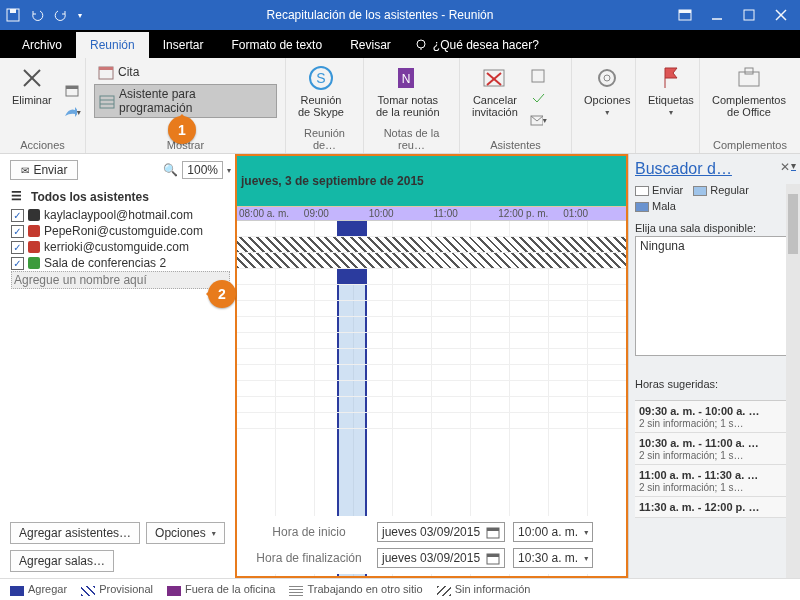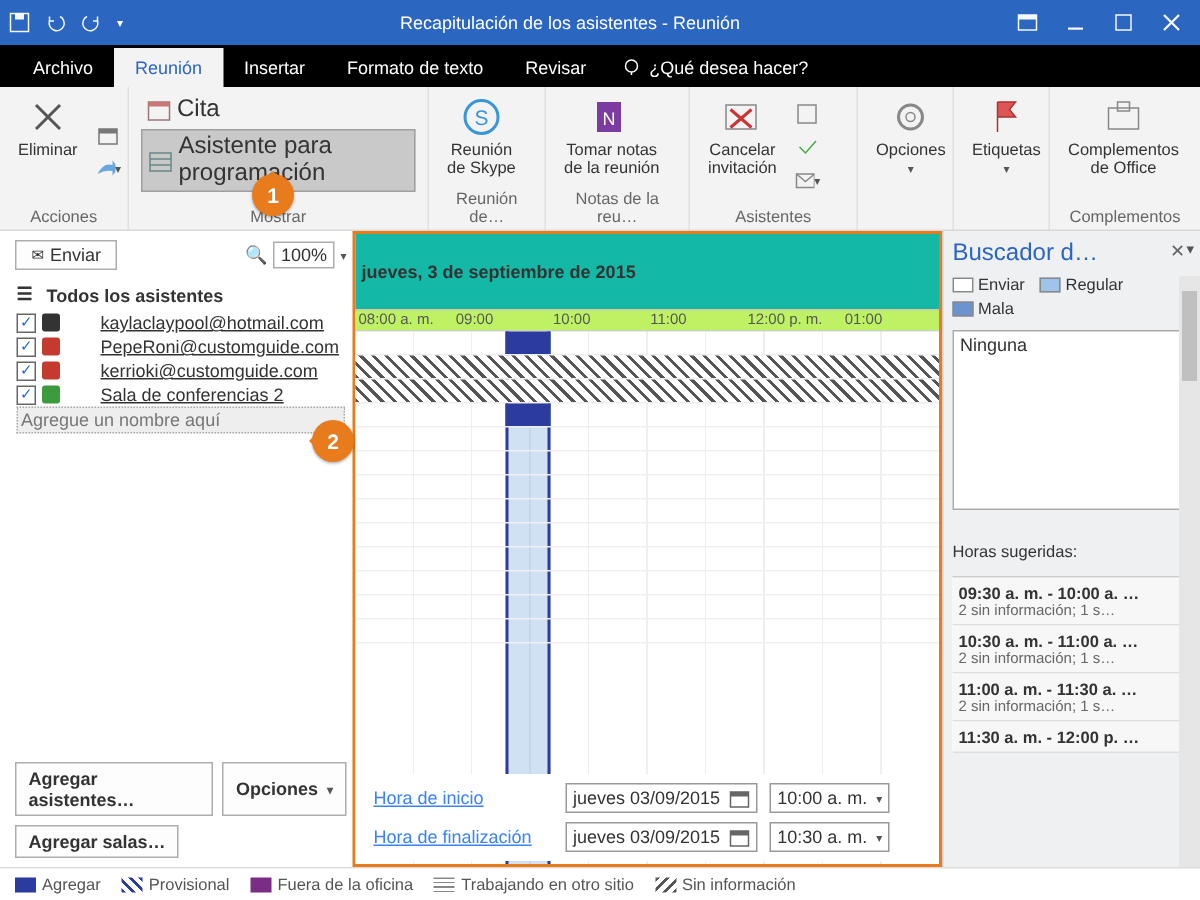--- a/index.html
+++ b/index.html
@@ -20,61 +20,61 @@
 .bulb { width: 12px; height: 12px; }
 
 
 .ribbon { height: 96px; background: #f3f3f3; border-bottom: 1px solid #d9d9d9; display: flex; }
 .group { border-right: 1px solid #e0e0e0; padding: 4px 8px 2px; display: flex; flex-direction: column; justify-content: space-between; }
 .group-label { text-align: center; font-size: 11px; color: #666; padding-top: 2px; }
 .group-body { display: flex; align-items: flex-start; gap: 6px; }
 .bigbtn { display: flex; flex-direction: column; align-items: center; gap: 2px; width: auto; padding: 2px 4px; font-size: 11px; text-align: center; cursor: default; }
 .bigicon { width: 28px; height: 28px; }
 .stacked { display: flex; flex-direction: column; gap: 2px; }
-.smallbtn { display: flex; align-items: center; gap: 4px; padding: 2px 4px; font-size: 16px; cursor: default; }
+.smallbtn { display: flex; align-items: center; gap: 4px; padding: 2px 4px; font-size: 12px; cursor: default; }
 .smallbtn.highlight { background: #c9c9c9; border: 1px solid #9f9f9f; }
 .smicon { width: 16px; height: 16px; display: inline-block; }
 .mini { width: 20px; height: 20px; border: 1px solid transparent; display: flex; align-items: center; justify-content: center; }
 
 
 .content { position: absolute; top: 154px; left: 0; right: 0; bottom: 22px; display: flex; }
 .leftcol { width: 235px; padding: 6px 4px 6px 10px; display: flex; flex-direction: column; gap: 6px; }
 .sendrow { display: flex; align-items: center; gap: 6px; }
 .sendbtn { border: 1px solid #adadad; padding: 2px 10px; background: #fdfdfd; display: flex; align-items: center; gap: 4px; }
 .zoom { margin-left: auto; display: flex; align-items: center; gap: 4px; }
 .zoomval { border: 1px solid #adadad; padding: 1px 4px; background: #fff; }
 .attlist { border: 1px dotted transparent; }
 .att-head { display: flex; align-items: center; gap: 4px; font-weight: bold; padding: 2px 0; }
 .att-row { display: flex; align-items: center; gap: 4px; padding: 1px 0; }
 .att-row.placeholder { background: #eee; color: #777; border: 1px dotted #aaa; padding: 1px 2px; position: relative; }
 .chk { width: 13px; height: 13px; border: 1px solid #666; background: #fff; display: inline-flex; align-items: center; justify-content: center; font-size: 10px; color: #2b66c0; }
-.att-name { text-decoration: underline; font-size: 12px; margin-left: 23px; }
+.att-name { font-size: 12px; }
 .presence { width: 12px; height: 12px; border-radius: 2px; display: inline-block; }
 .bottom-btns { margin-top: auto; display: flex; flex-direction: column; gap: 6px; }
-.btn { border: 1px solid #adadad; background: #fdfdfd; padding: 3px 8px; display: inline-flex; align-items: center; gap: 6px; font-weight: bold; }
+.btn { border: 1px solid #adadad; background: #fdfdfd; padding: 3px 8px; display: inline-flex; align-items: center; gap: 6px; }
 
 .midcol { flex: 1; display: flex; flex-direction: column; border: 2px solid #e87b1c; position: relative; }
 .midhead { background: #14b8a6; padding: 18px 4px; font-weight: bold; border-bottom: 1px solid #e0c7a2; }
-.timerule { display: flex; font-size: 10px; color: #555; border-bottom: 1px solid #ccc; background: #bef264; }
+.timerule { display: flex; font-size: 10px; color: #555; border-bottom: 1px solid #ccc; background: #c4b5fd; }
 .timerule span { flex: 1; padding: 1px 0 1px 2px; }
 .gridarea { flex: 1; position: relative; background: repeating-linear-gradient(to right, #fff 0, #fff 38px, #eee 38px, #eee 39px); }
 .gridrow { height: 16px; border-bottom: 1px solid #efefef; position: relative; }
 .hatch { position: absolute; top: 0; bottom: 0; background: repeating-linear-gradient(45deg, #555 0, #555 2px, #fff 2px, #fff 6px); }
 .busybar { position: absolute; top: 0; bottom: 0; background: #2b3b9e; }
 .sel-overlay { position: absolute; top: 0; bottom: 0; left: 100px; width: 30px; background: rgba(120,170,220,.35); border-left: 2px solid #2b3b9e; border-right: 2px solid #2b3b9e; }
 .junta { position: absolute; top: 16px; left: 104px; font-size: 9px; background: #fafafa; border: 1px solid #bbb; padding: 0 1px; }
 .timesel { padding: 6px 4px; display: flex; flex-direction: column; gap: 6px; background: #fff; }
 .ts-row { display: flex; align-items: center; gap: 8px; }
-.ts-label { width: 120px; color: #3b82f6; text-align: left; text-decoration: underline; }
+.ts-label { width: 120px; color: #737373; text-align: center; }
 .ts-date { border: 1px solid #999; padding: 2px 4px; display: flex; align-items: center; gap: 6px; background: #fff; }
 .cal-icon { width: 14px; height: 14px; }
 .ts-time { border: 1px solid #999; padding: 2px 4px; display: flex; align-items: center; gap: 6px; background: #fff; }
 
 .rightcol { width: 172px; border-left: 1px solid #d0d0d0; background: #eef0f2; display: flex; flex-direction: column; padding: 4px 4px 4px 6px; position: relative; }
-.rf-title { color: #2b66c0; font-size: 16px; padding: 2px 0; display: flex; align-items: flex-start; }
+.rf-title { color: #2b66c0; font-size: 16px; padding: 2px 0; display: flex; align-items: flex-start; text-decoration: underline; }
 .rf-title .dd { margin-left: auto; font-size: 10px; color: #555; }
 .rf-close { position: absolute; top: 6px; right: 6px; width: 14px; height: 14px; font-size: 12px; color: #666; }
 .legend { display: flex; flex-wrap: wrap; gap: 4px 10px; padding: 4px 0 8px; font-size: 11px; }
 .sw { width: 14px; height: 10px; border: 1px solid #888; display: inline-block; vertical-align: middle; }
 .rf-label { font-size: 11px; padding: 2px 0; }
 .rf-box { background: #fff; border: 1px solid #aaa; padding: 2px 4px; height: 120px; overflow: hidden; }
 .sugg { background: #fff; border-top: 1px solid #ccc; margin-top: 8px; max-height: 120px; overflow: hidden; }
 .sugg-item { padding: 3px 4px; border-bottom: 1px solid #ddd; background: #f7f7f7; }
 .sugg-item b { font-size: 11px; }
 .sugg-item .sub { font-size: 10px; color: #666; }
@@ -423,20 +423,21 @@
     <div class="rf-close">✕</div>
     <div class="rf-title">
       <span>Buscador d…</span>
         <span class="dd">▾</span>
     </div>
     <div class="legend">
       <span><span class="sw" style="background:#fff"></span> <span>Enviar</span></span>
       <span><span class="sw" style="background:#9fc4ea"></span> <span>Regular</span></span>
       <span><span class="sw" style="background:#6a93cf"></span> <span>Mala</span></span>
     </div>
+    <div class="rf-label">Elija una sala disponible:</div>
     <div class="rf-box">
       <span>Ninguna</span>
     </div>
     <div class="rf-label" style="margin-top:20px">Horas sugeridas:</div>
     <div class="sugg">
       <div class="sugg-item"><b>09:30 a. m. - 10:00 a. …</b><div class="sub">2 sin información; 1 s…</div></div>
       <div class="sugg-item"><b>10:30 a. m. - 11:00 a. …</b><div class="sub">2 sin información; 1 s…</div></div>
       <div class="sugg-item"><b>11:00 a. m. - 11:30 a. …</b><div class="sub">2 sin información; 1 s…</div></div>
       <div class="sugg-item"><b>11:30 a. m. - 12:00 p. …</b><div class="sub"></div></div>
     </div>

